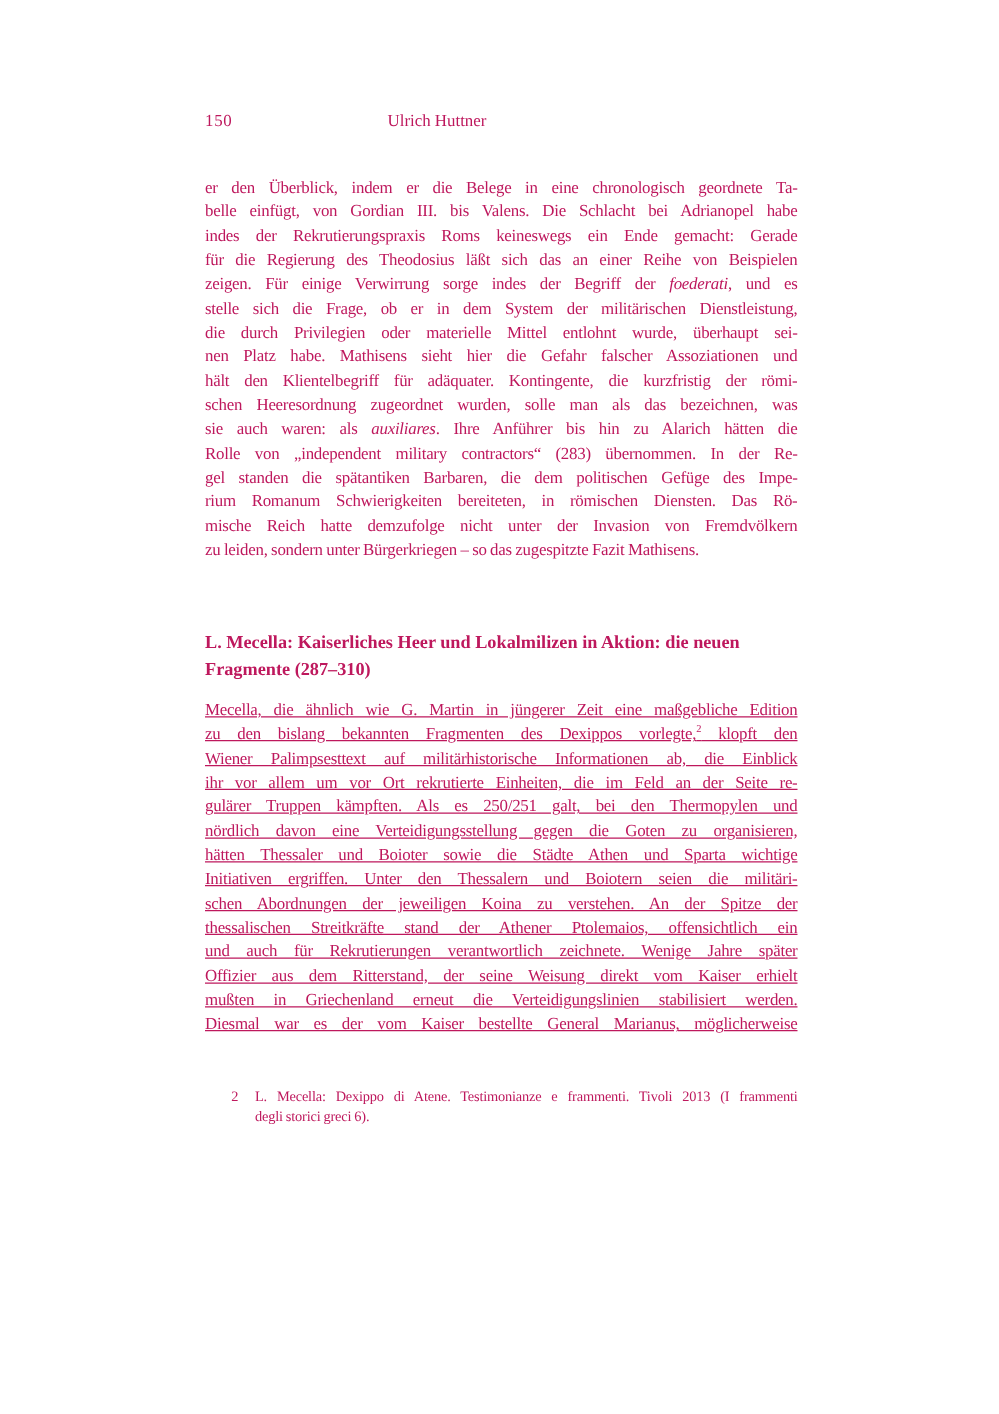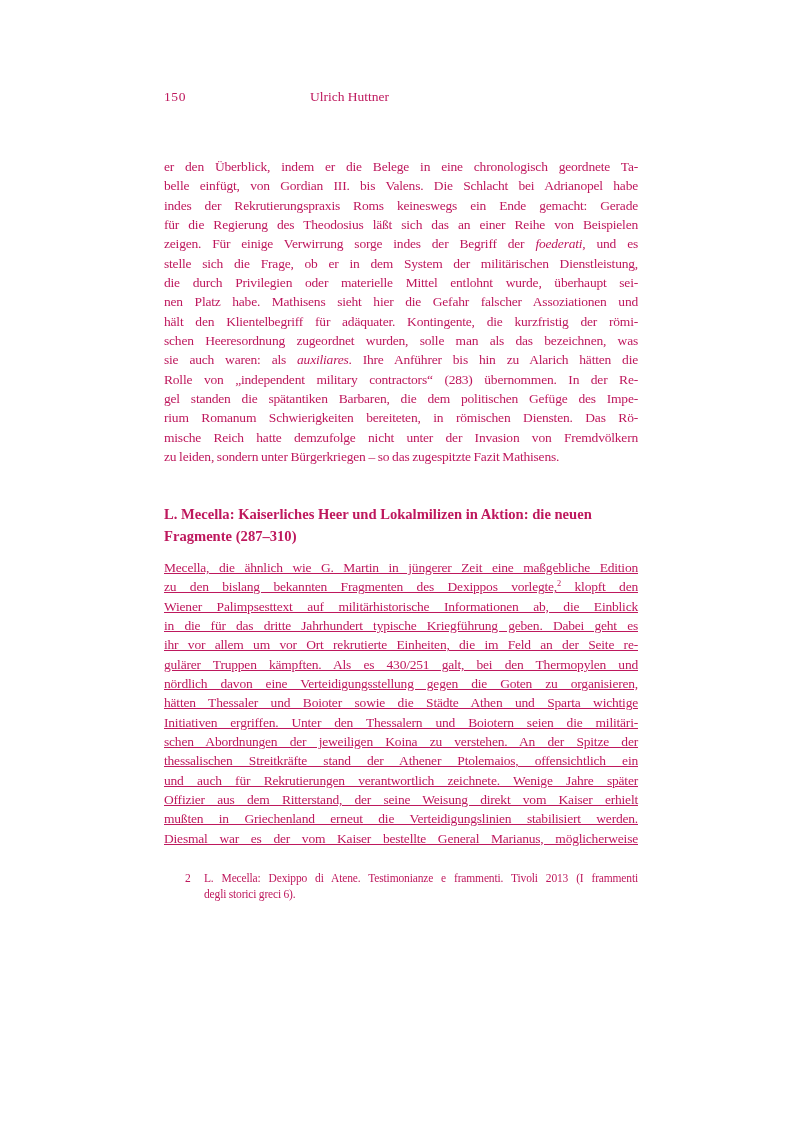--- a/index.html
+++ b/index.html
@@ -26,21 +26,21 @@
   .pagenum { position: absolute; left: 0; top: 0; letter-spacing: 0.6px; }
   .author  { position: absolute; left: 146px; top: 0; }
 
   .body-para {
     position: absolute;
     left: 164px;
     width: 474px;
     font-size: 13.5px;
     line-height: 19.35px;
   }
-  .para1 { top: 139px; }
+  .para1 { top: 122px; }
   .para2 { top: 540px; text-decoration: underline; }
 
   .line {
     text-align: justify;
     text-align-last: justify;
     letter-spacing: -0.2px;
     word-spacing: -0.4px;
   }
   .line.last { text-align-last: left; }
 
@@ -106,23 +106,22 @@
 
   <h2 class="section-heading">
       <div class="line">L. Mecella: Kaiserliches Heer und Lokalmilizen in Aktion: die neuen</div>
       <div class="line last">Fragmente (287–310)</div>
     </h2>
 
   <div class="body-para para2">
       <div class="line">Mecella, die ähnlich wie G. Martin in jüngerer Zeit eine maßgebliche Edition</div>
       <div class="line">zu den bislang bekannten Fragmenten des Dexippos vorlegte,<sup>2</sup> klopft den</div>
       <div class="line">Wiener Palimpsesttext auf militärhistorische Informationen ab, die Einblick</div>
-      <div class="line">in die für das dritte Jahrhundert typische Kriegführung geben. Dabei geht es</div>
       <div class="line">ihr vor allem um vor Ort rekrutierte Einheiten, die im Feld an der Seite re-</div>
-      <div class="line">gulärer Truppen kämpften. Als es 430/251 galt, bei den Thermopylen und</div>
+      <div class="line">gulärer Truppen kämpften. Als es 250/251 galt, bei den Thermopylen und</div>
       <div class="line">nördlich davon eine Verteidigungsstellung gegen die Goten zu organisieren,</div>
       <div class="line">hätten Thessaler und Boioter sowie die Städte Athen und Sparta wichtige</div>
       <div class="line">Initiativen ergriffen. Unter den Thessalern und Boiotern seien die militäri-</div>
       <div class="line">schen Abordnungen der jeweiligen Koina zu verstehen. An der Spitze der</div>
       <div class="line">thessalischen Streitkräfte stand der Athener Ptolemaios, offensichtlich ein</div>
       <div class="line">und auch für Rekrutierungen verantwortlich zeichnete. Wenige Jahre später</div>
       <div class="line">Offizier aus dem Ritterstand, der seine Weisung direkt vom Kaiser erhielt</div>
       <div class="line">mußten in Griechenland erneut die Verteidigungslinien stabilisiert werden.</div>
       <div class="line">Diesmal war es der vom Kaiser bestellte General Marianus, möglicherweise</div>
     </div>

